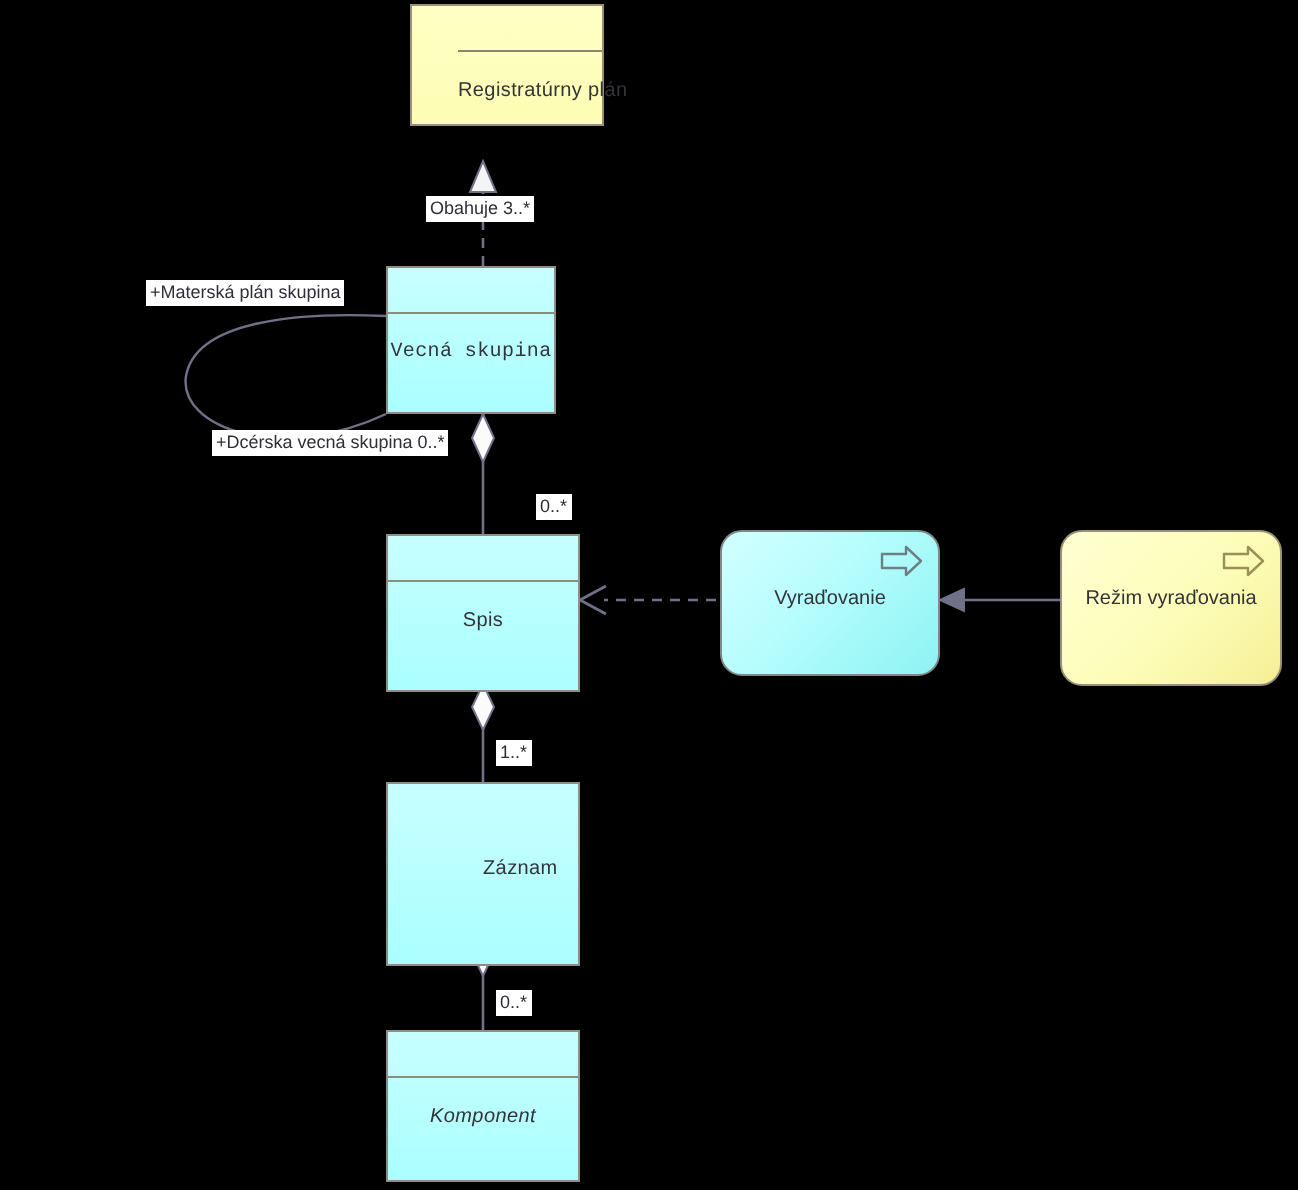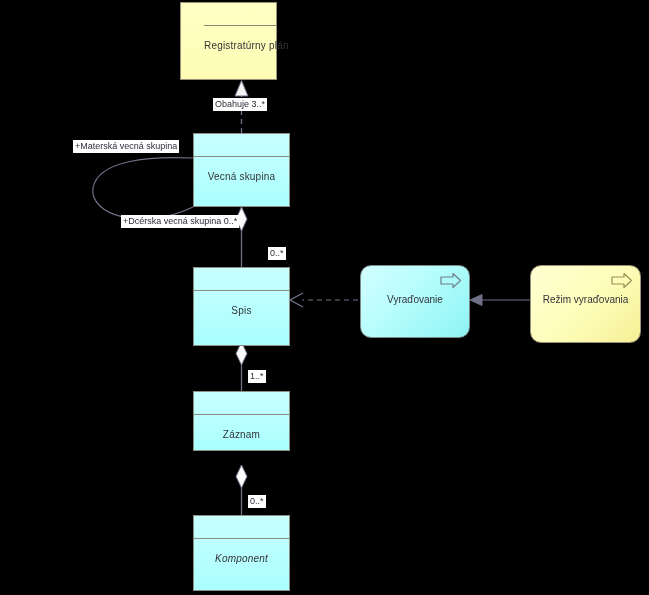--- a/index.html
+++ b/index.html
@@ -155,42 +155,42 @@
       <path d="M358,300 L302,300" stroke="#707089" stroke-width="1.2" fill="none" stroke-dasharray="5,4"></path>
       <path d="M303,293 L290,300 L303,307" fill="none" stroke="#707089" stroke-width="1.4"></path>
     </g>
 
     <g>
       <path d="M530,300 L482,300" stroke="#707089" stroke-width="1.2" fill="none"></path>
       <path d="M482,294.5 L470,300 L482,305.5 z" fill="#707089" stroke="#707089" stroke-width="1"></path>
     </g>
   </svg>
 
-  <div class="uml-class fill-yellow" style="left:180px; top:2px; width:97px; height:78px;padding-left:23px;">
+  <div class="uml-class fill-yellow" style="left:205px; top:2px; width:97px; height:61px;padding-left:23px;">
     <div class="band"></div>
     <div class="body">
       <div class="label">Registratúrny plán</div>
     </div>
   </div>
 
-  <div class="uml-class cyan fill-cyan" style="left:193px; top:133px; width:97px; height:74px;">
+  <div class="uml-class cyan fill-cyan" style="left:193px; top:133px; width:85px; height:74px;font-family:Liberation Mono, monospace;">
     <div class="band"></div>
     <div class="body">
       <div class="label">Vecná skupina</div>
     </div>
   </div>
 
   <div class="uml-class cyan fill-cyan" style="left:193px; top:267px; width:97px; height:79px;">
     <div class="band"></div>
     <div class="body">
       <div class="label">Spis</div>
     </div>
   </div>
 
-  <div class="uml-class cyan fill-cyan" style="left:193px; top:391px; width:97px; height:60px;">
+  <div class="uml-class cyan fill-cyan" style="left:193px; top:391px; width:97px; height:92px;align-items:center;">
     <div class="band"></div>
     <div class="body">
       <div class="label">Záznam</div>
     </div>
   </div>
 
   <div class="uml-class cyan fill-cyan" style="left:193px; top:515px; width:97px; height:76px;font-style:italic;">
     <div class="band"></div>
     <div class="body">
       <div class="label">Komponent</div>
@@ -206,23 +206,23 @@
 
   <div class="proc-node yellow" style="left:530px; top:265px; width:111px; height:78px;">
     <svg class="glyph" viewBox="0 0 22 17" xmlns="http://www.w3.org/2000/svg">
       <path d="M1,5 L13,5 L13,1.5 L20.5,8.5 L13,15.5 L13,12 L1,12 z" fill="none" stroke="#9a8f55" stroke-width="1.2" stroke-linejoin="round"></path>
     </svg>
     <div class="label">Režim vyraďovania</div>
   </div>
 
   <div class="edge-label" style="left:213px; top:98px;">Obahuje 3..*</div>
 
-  <div class="edge-label" style="left:73px; top:140px;">+Materská vecná skupina</div>
-
-  <div class="edge-label" style="left:121px; top:215px;">+Dcérska vecná skupina 0..*</div>
+  <div class="edge-label" style="left:73px; top:140px;">+Materská plán skupina</div>
+
+  <div class="edge-label" style="left:106px; top:215px;">+Dcérska vecná skupina 0..*</div>
 
   <div class="edge-label" style="left:268px; top:247px;">0..*</div>
 
   <div class="edge-label" style="left:248px; top:370px;">1..*</div>
 
   <div class="edge-label" style="left:248px; top:495px;">0..*</div>
 
 </div>
 
 </body></html>

